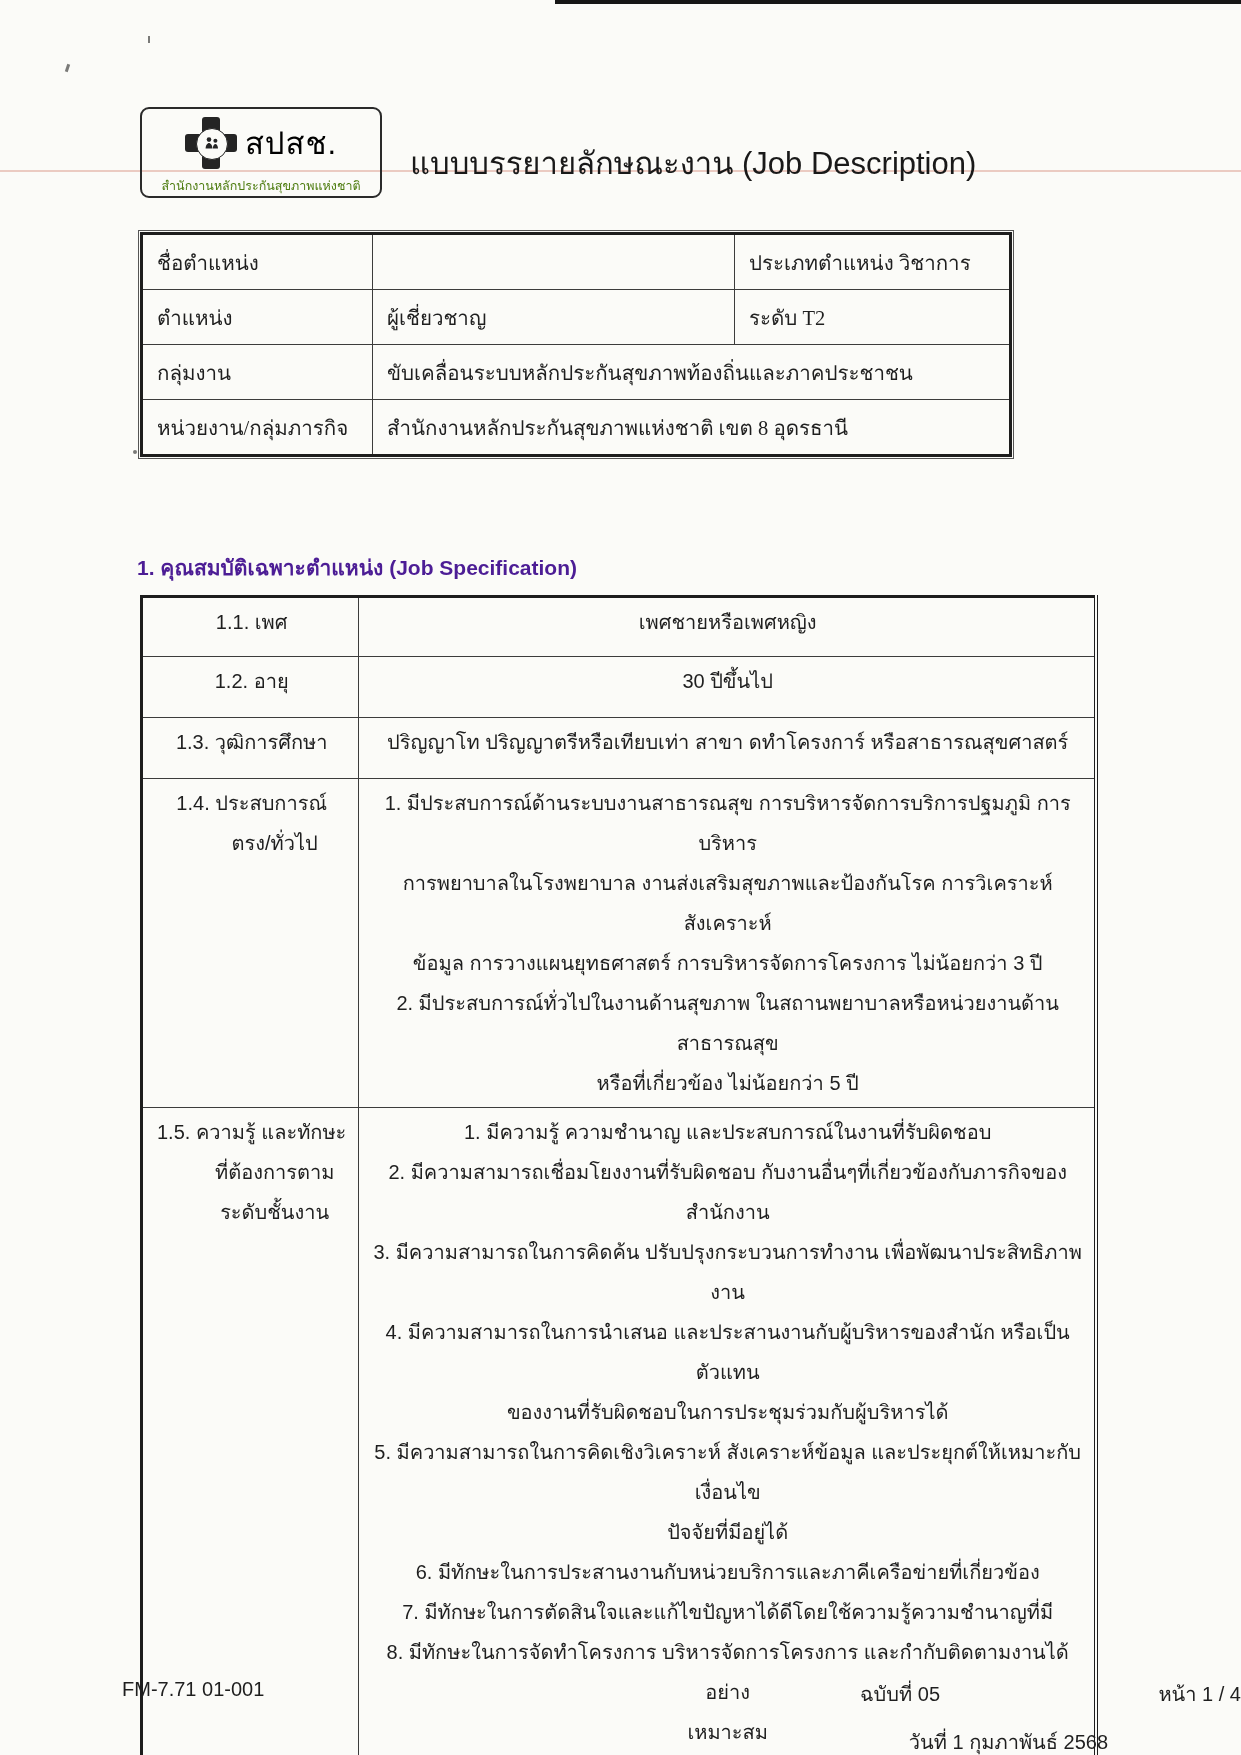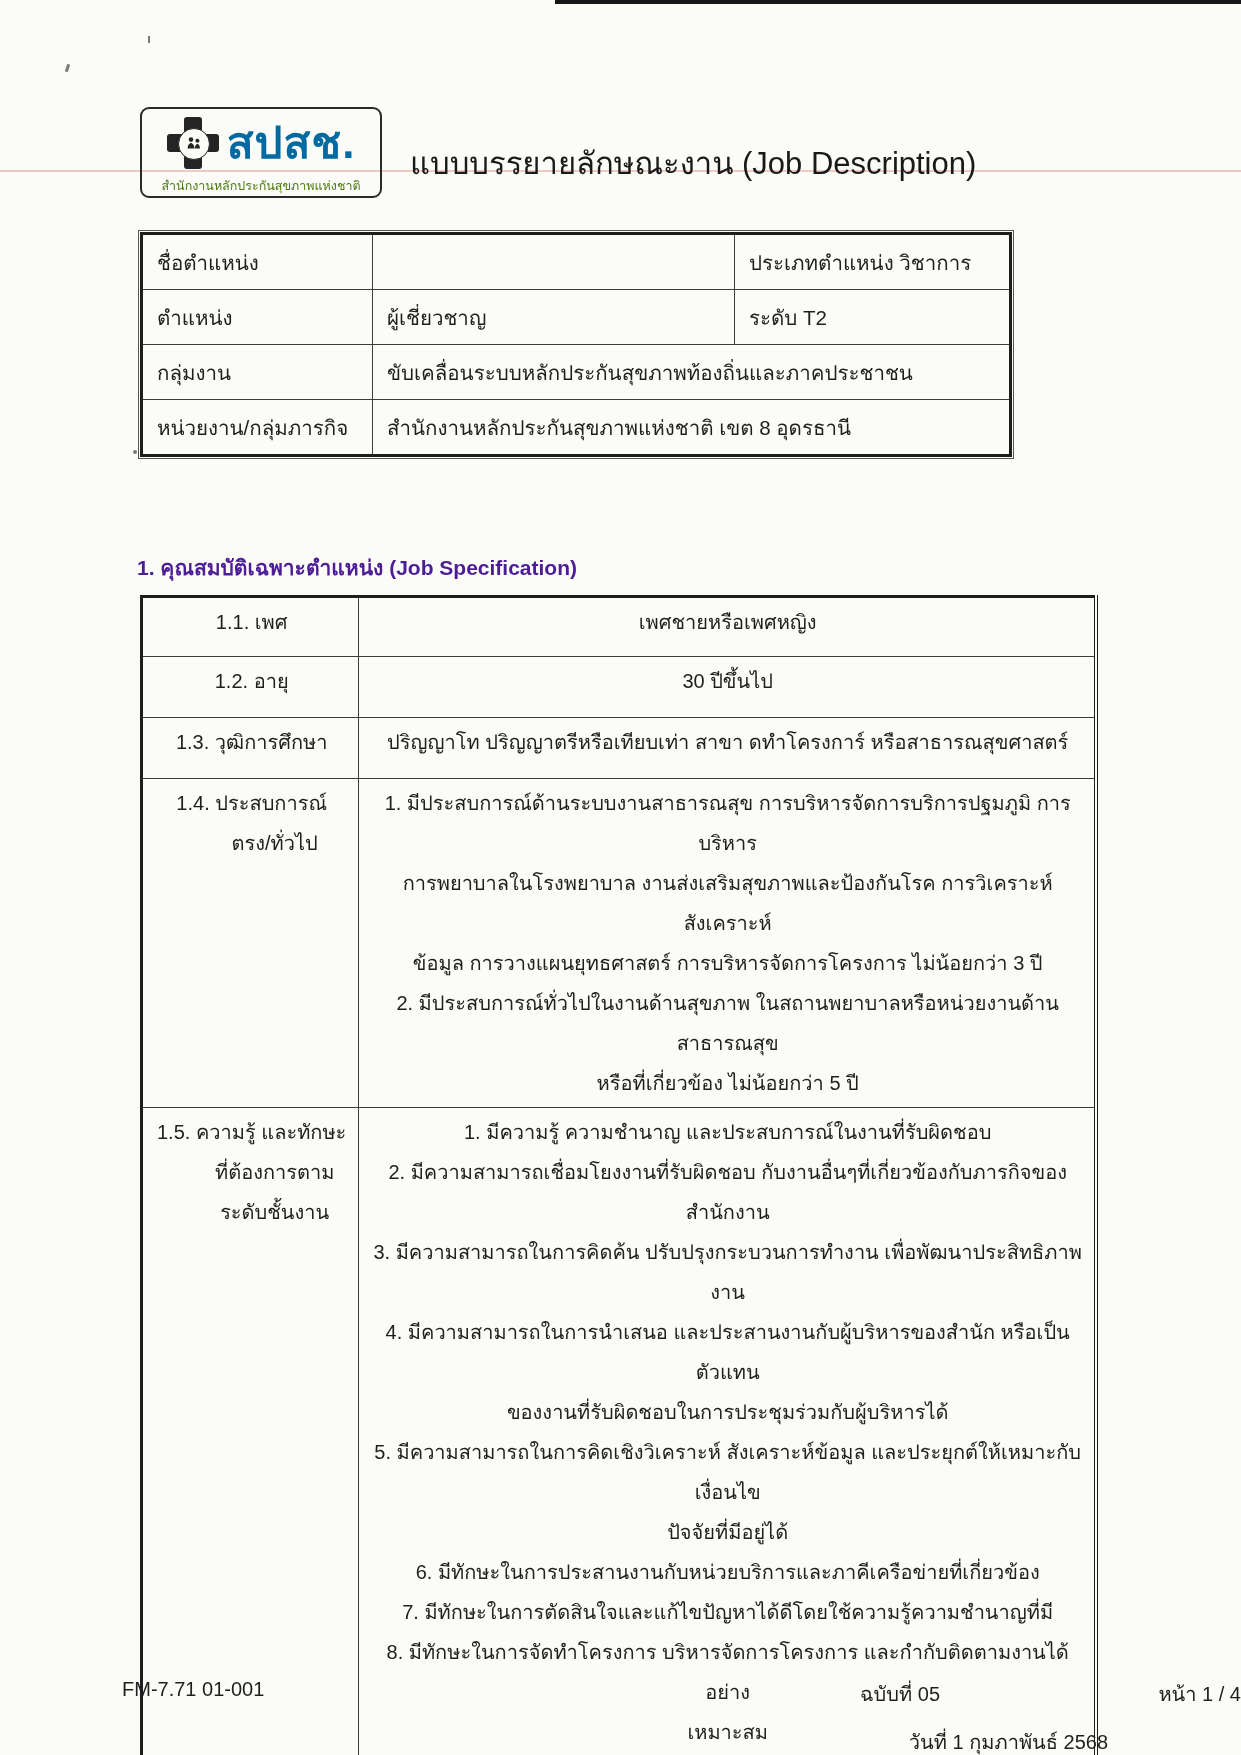--- a/index.html
+++ b/index.html
@@ -30,37 +30,38 @@
   .logo-row { display:flex; align-items:center; gap:8px; margin-top:7px; height:56px; }
   .cross-icon { position:relative; width:52px; height:52px; flex:0 0 52px; }
   .cross-icon .bar-v { position:absolute; left:17px; top:0; width:18px; height:52px; background:#242424; border-radius:3px; }
   .cross-icon .bar-h { position:absolute; left:0; top:17px; width:52px; height:18px; background:#242424; border-radius:3px; }
   .cross-icon .circle {
     position:absolute; left:11px; top:11px; width:30px; height:30px;
     background:#fbfbf8; border:1.5px solid #242424; border-radius:50%;
     display:flex; align-items:center; justify-content:center;
   }
   .cross-icon .circle svg { width:20px; height:20px; fill:#242424; }
-  .logo-acronym { font-size:44px; font-weight:bold; letter-spacing:1px; color:#0369a1; line-height:1; }
+  .logo-acronym { font-size:31px; font-weight:normal; letter-spacing:1px; color:#000000; line-height:1; }
   .logo-caption { font-size:12.5px; margin-top:6px; color:#4d7c0f; white-space:nowrap; }
 
   .doc-title { position:absolute; left:410px; top:138px; font-size:31px; font-weight:500; color:#191919; }
 
   
   .info-table {
     position:absolute; left:140px; top:232px; width:872px;
     border-collapse:collapse;
     font-size:20.5px;
   }
   .info-table td {
     border:1.5px solid #3c3c3c;
     padding:6px 12px 6px 14px;
     height:42px;
     vertical-align:middle;
     white-space:nowrap;
+    font-family:Liberation Serif, serif;
   }
   .info-table { border:3px solid #1d1d1d; outline:1px solid #555; outline-offset:1px; }
   .info-table td.c1 { width:203px; }
   .info-table td.c2 { width:335px; }
 
   
   .section-heading { position:absolute; left:137px; top:551px; font-size:21px; font-weight:bold; color:#4c1d95; }
 
   
   .spec-table {

